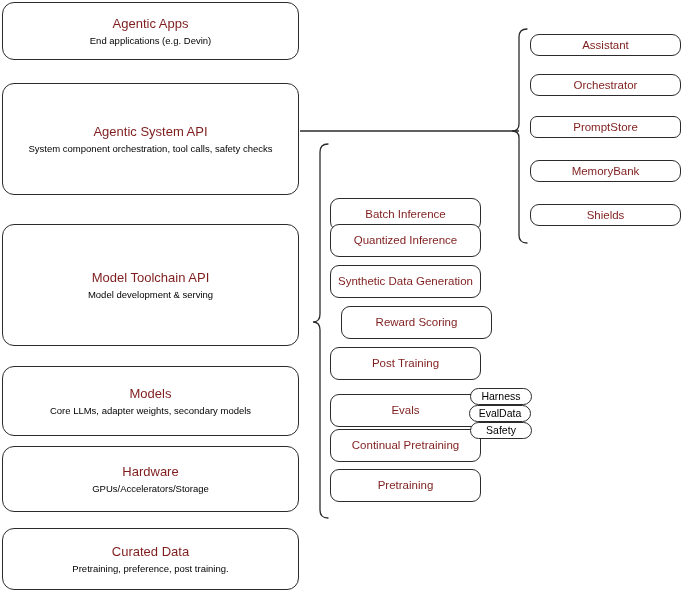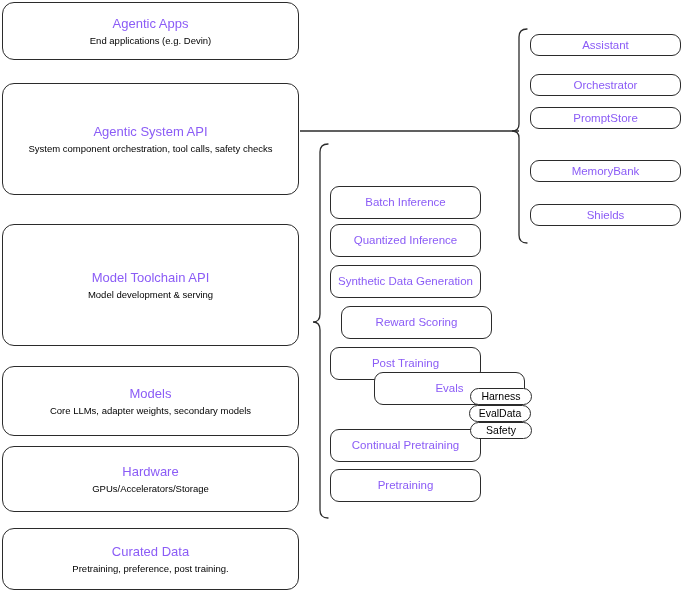--- a/index.html
+++ b/index.html
@@ -29,21 +29,21 @@
     background: #ffffff;
     display: flex;
     flex-direction: column;
     align-items: center;
     justify-content: center;
     text-align: center;
   }
   .box .title {
     font-size: 13px;
     line-height: 17px;
-    color: #8b5cf6;
+    color: #7f1d1d;
     white-space: nowrap;
   }
   .box .subtitle {
     font-size: 9.5px;
     line-height: 14px;
     color: #000000;
     margin-top: 2px;
     white-space: nowrap;
   }
   
@@ -139,56 +139,56 @@
 
   <svg class="deco" viewBox="0 0 682 591">
 
     <path d="M300 131 L519 131" fill="none" stroke="#2b2b2b" stroke-width="1.3"></path>
 
     <path d="M527 29 q-8 0 -8 8 L519 124 q0 7 -7 7 q7 0 7 7 L519 235 q0 8 8 8" fill="none" stroke="#2b2b2b" stroke-width="1.3" stroke-linecap="round"></path>
 
     <path d="M328 144 q-8 0 -8 8 L320 314 q0 8 -7 8 q7 0 7 8 L320 510 q0 8 8 8" fill="none" stroke="#2b2b2b" stroke-width="1.3" stroke-linecap="round"></path>
   </svg>
 
-  <div class="box cap" style="top:186px;">
+  <div class="box cap" style="top:198px;">
     <div class="title">Batch Inference</div>
   </div>
   <div class="box cap" style="top:224px;">
     <div class="title">Quantized Inference</div>
   </div>
   <div class="box cap" style="top:265px;">
     <div class="title">Synthetic Data Generation</div>
   </div>
   <div class="box cap" style="top:306px;margin-left:11px;">
     <div class="title">Reward Scoring</div>
   </div>
   <div class="box cap" style="top:347px;">
     <div class="title">Post Training</div>
   </div>
-  <div class="box cap" style="top:372px;margin-left:44px;">
+  <div class="box cap" style="top:394px;">
     <div class="title">Evals</div>
   </div>
   <div class="box cap" style="top:429px;">
     <div class="title">Continual Pretraining</div>
   </div>
   <div class="box cap" style="top:469px;">
     <div class="title">Pretraining</div>
   </div>
 
   <div class="badge" style="left:470px;top:376px;">Harness</div>
   <div class="badge" style="left:469px;top:393px;">EvalData</div>
   <div class="badge" style="left:470px;top:410px;">Safety</div>
 
   <div class="box comp" style="top:34px;">
     <div class="title">Assistant</div>
   </div>
   <div class="box comp" style="top:74px;">
     <div class="title">Orchestrator</div>
   </div>
-  <div class="box comp" style="top:107px;">
+  <div class="box comp" style="top:116px;border-radius:7px;">
     <div class="title">PromptStore</div>
   </div>
   <div class="box comp" style="top:160px;">
     <div class="title">MemoryBank</div>
   </div>
   <div class="box comp" style="top:204px;">
     <div class="title">Shields</div>
   </div>
 
 </div>

